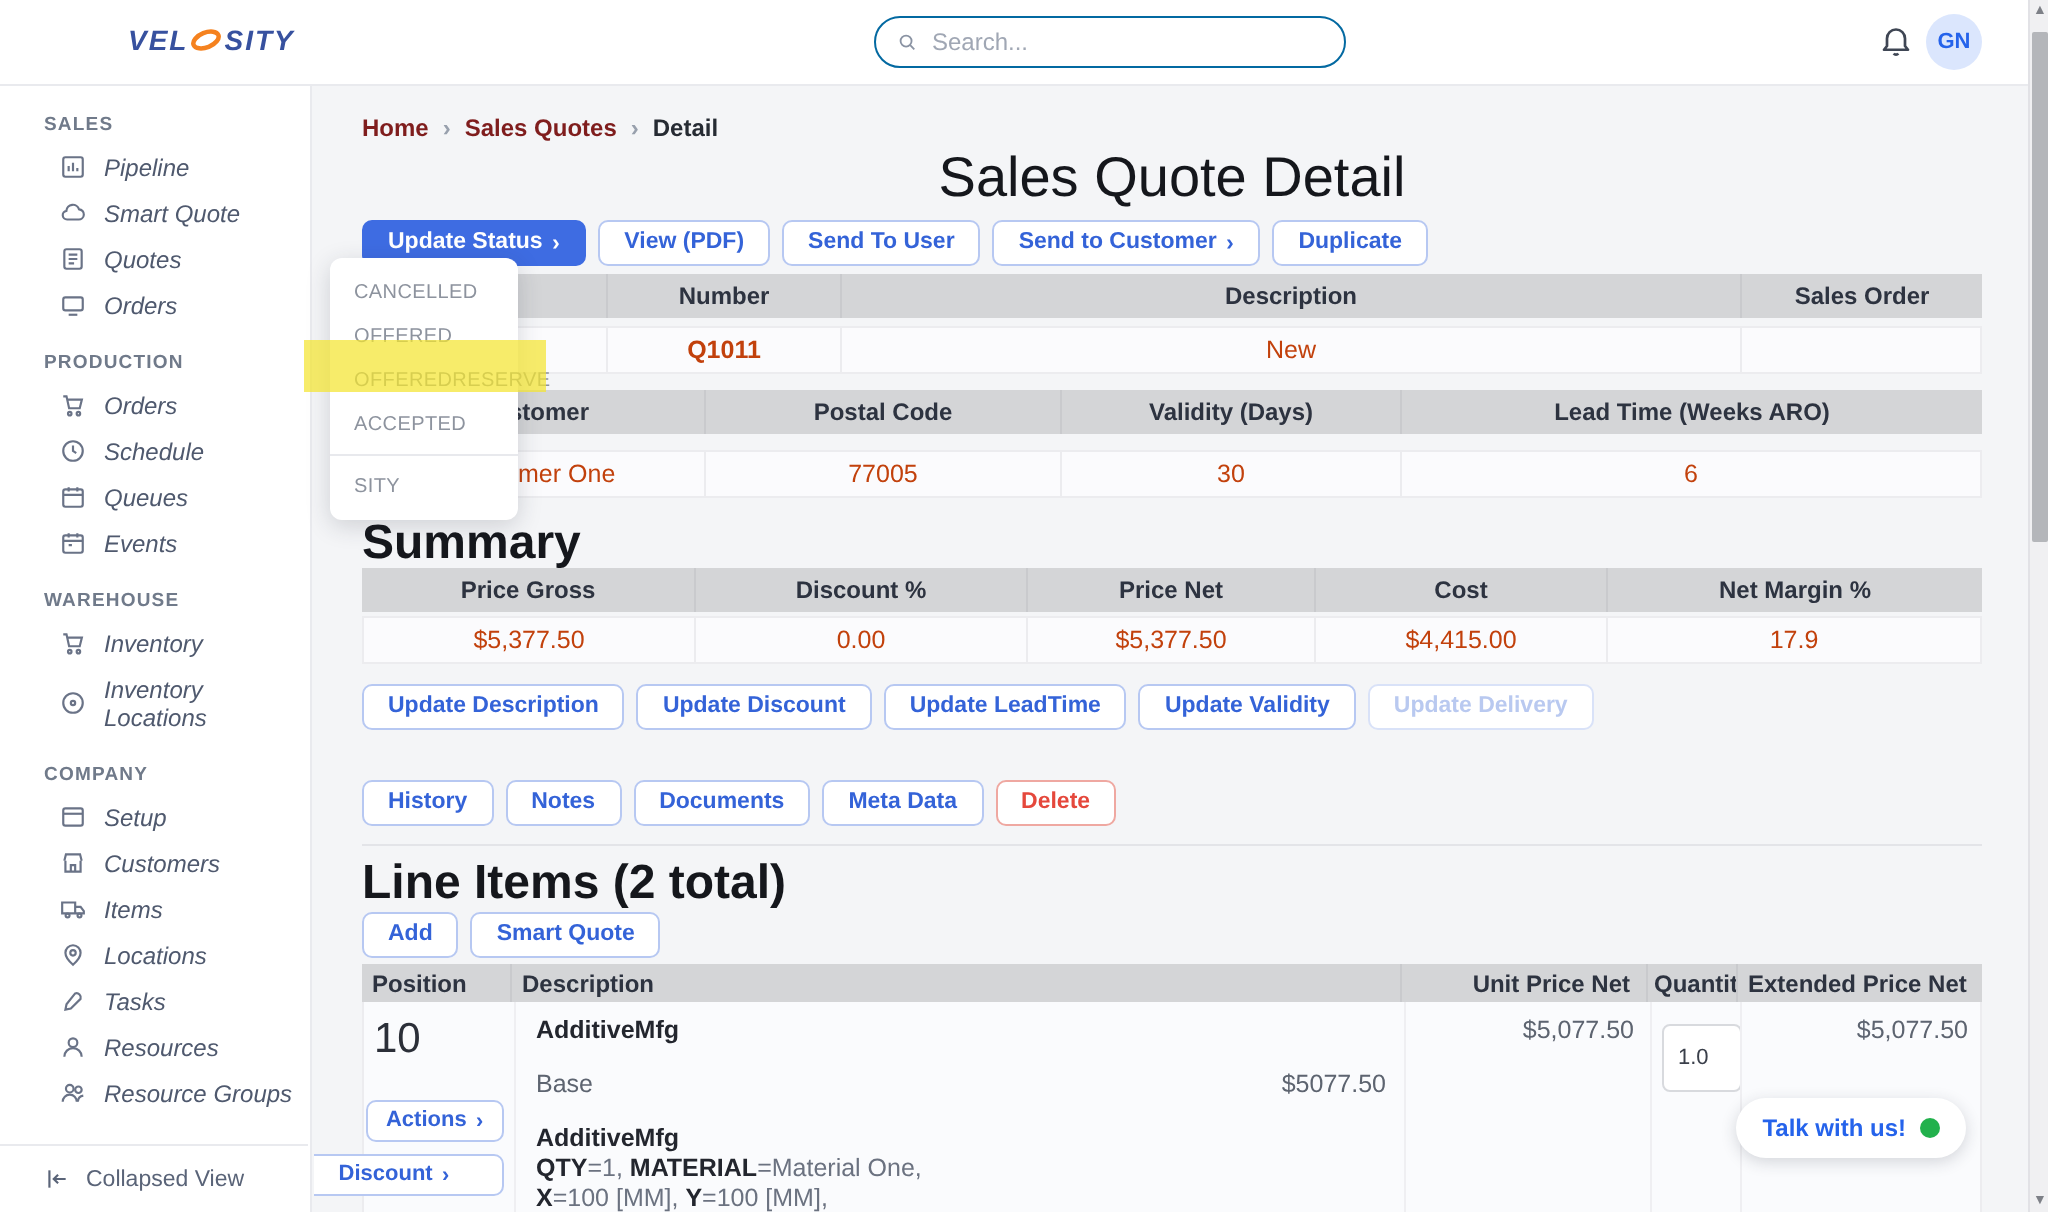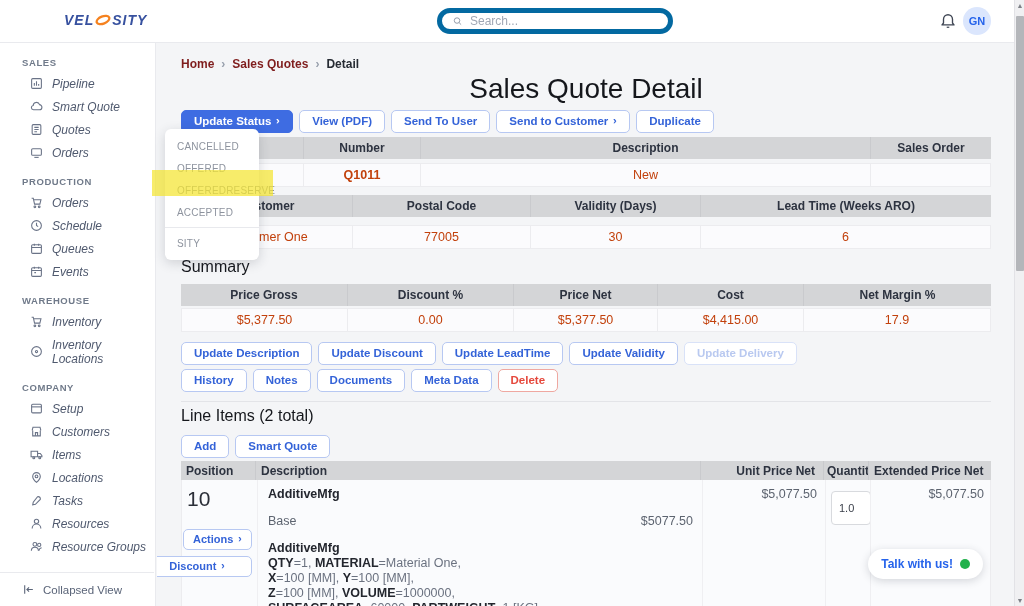--- a/index.html
+++ b/index.html
@@ -7,21 +7,21 @@
   .app { position:relative; width:1024px; height:606px; overflow:hidden; background:#f4f5f7;
          font-family:"Liberation Sans", sans-serif; color:#23262e; }
 
   
   .navbar { position:absolute; top:0; left:0; width:1024px; height:43px; background:#fff;
             border-bottom:1px solid #e9eaee; z-index:6; }
   .logo { position:absolute; left:64px; top:12px; display:flex; align-items:center;
           font-weight:bold; font-size:14px; letter-spacing:1px; color:#37519f; font-style:italic; }
   .logo .oswoosh { display:inline-block; width:16px; height:16px; margin:0 1px; }
   .searchbox { position:absolute; left:437px; top:8px; width:236px; height:26px; background:#fff;
-               border:5px solid #0369a1; border-radius:13px; display:flex; align-items:center; padding:0 10px; }
+               border:1px solid #0369a1; border-radius:13px; display:flex; align-items:center; padding:0 10px; }
   .searchbox svg { width:12px; height:12px; stroke:#8a93a3; margin-right:7px; }
   .searchbox input { border:none; outline:none; width:100%; font-size:12px; color:#5d6470;
                      font-family:"Liberation Sans", sans-serif; background:transparent; }
   .searchbox input::placeholder { color:#a0a7b4; }
   .bell { position:absolute; left:939px; top:11px; width:18px; height:20px; color:#3f4654; cursor:pointer; }
   .avatar { position:absolute; left:963px; top:7px; width:28px; height:28px; border-radius:50%;
             background:#dbe6fd; color:#2563eb; font-size:11px; font-weight:bold;
             display:flex; align-items:center; justify-content:center; }
 
   
@@ -59,21 +59,21 @@
   .gcell { font-size:12px; padding:4px 6px; text-align:center; overflow:hidden; white-space:nowrap; }
   .ghead .gcell { background:#d4d5d7; font-weight:bold; color:#2d3340; border-right:1px solid #c9cacd; padding:4px 6px; }
   .ghead .gcell:last-child { border-right:none; }
   .grow .gcell { background:#fbfbfd; color:#c2410c; font-size:12.5px; border:1px solid #ececef; border-left:none; }
   .grow .gcell:first-child { border-left:1px solid #ececef; }
   .t-quote   { grid-template-columns:123px 117px 450px 120px; margin-top:4px; }
   .t-cust    { grid-template-columns:172px 178px 170px 290px; margin-top:8px; }
   .t-sum     { grid-template-columns:167px 166px 144px 146px 187px; margin-top:2px; }
   .red-bold { color:#e22c2c; font-weight:bold; }
   .cust-link { color:#5b87f2; cursor:pointer; }
-  .section-heading { font-size:16px; font-weight:normal; color:#15171c; margin-top:9px; height:24px; }
+  .section-heading { font-size:24px; font-weight:bold; color:#15171c; margin-top:9px; height:24px; }
   .divider { border-top:1px solid #e3e4e8; margin-top:9px; }
 
   
   .t-li { grid-template-columns:75px 445px 123px 45px 122px; margin-top:3px; }
   .t-li .gcell { text-align:left; padding:3px 8px 2px 5px; }
   .t-li .num { text-align:right; }
   .li-row { display:grid; grid-template-columns:75px 445px 123px 45px 122px; width:810px;
             background:#fafbfd; border:1px solid #ececef; border-top:none; min-height:200px; }
   .li-cell { padding:7px 5px; border-left:1px solid #efeff2; font-size:12.5px; color:#5d6470; }
   .li-cell:first-child { border-left:none; }
@@ -335,21 +335,21 @@
     </div>
 
     <div class="btnrow" style="margin-top:10px;">
       <button class="btn">Update Description</button>
       <button class="btn">Update Discount</button>
       <button class="btn">Update LeadTime</button>
       <button class="btn">Update Validity</button>
       <button class="btn btn-disabled">Update Delivery</button>
     </div>
 
-    <div class="btnrow" style="margin-top:4px;">
+    <div class="btnrow" style="margin-top:25px;">
       <button class="btn">History</button>
       <button class="btn">Notes</button>
       <button class="btn">Documents</button>
       <button class="btn">Meta Data</button>
       <button class="btn btn-danger">Delete</button>
     </div>
 
     <div class="divider"></div>
 
     <div class="section-heading" style="margin-top:5px;">Line Items (2 total)</div>

